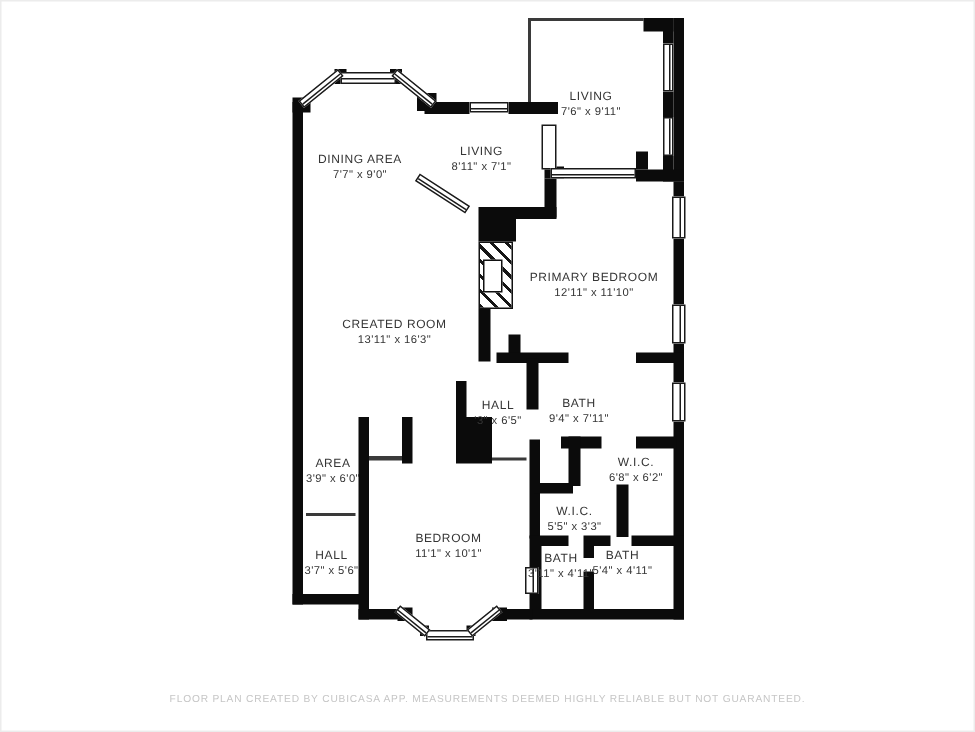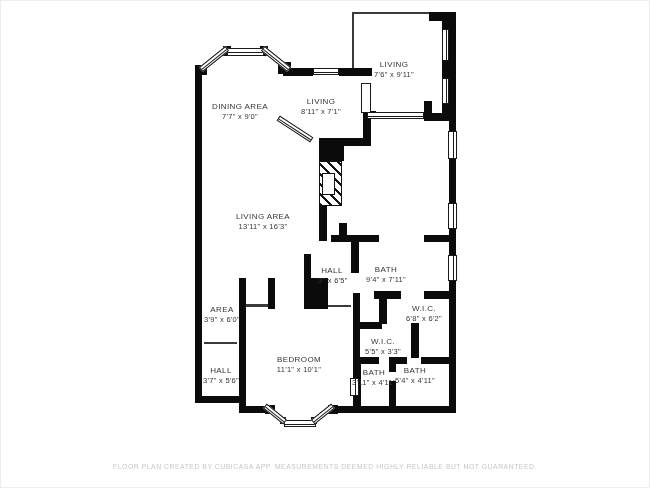--- a/index.html
+++ b/index.html
@@ -127,22 +127,26 @@
     <div class="room-dims">7'6" x 9'11"</div>
   </div>
   <div class="room-label" style="left:239px;top:110px;">
     <div class="room-name">DINING AREA</div>
     <div class="room-dims">7'7" x 9'0"</div>
   </div>
   <div class="room-label" style="left:320px;top:105px;">
     <div class="room-name">LIVING</div>
     <div class="room-dims">8'11" x 7'1"</div>
   </div>
+  <div class="room-label" style="left:395px;top:189px;">
+    <div class="room-name">PRIMARY BEDROOM</div>
+    <div class="room-dims">12'11" x 11'10"</div>
+  </div>
   <div class="room-label" style="left:262px;top:220px;">
-    <div class="room-name">LIVING AREA</div>
+    <div class="room-name">CREATED ROOM</div>
     <div class="room-dims">13'11" x 16'3"</div>
   </div>
   <div class="room-label" style="left:331px;top:274px;">
     <div class="room-name">HALL</div>
     <div class="room-dims">'3" x 6'5"</div>
   </div>
   <div class="room-label" style="left:385px;top:273px;">
     <div class="room-name">BATH</div>
     <div class="room-dims">9'4" x 7'11"</div>
   </div>

